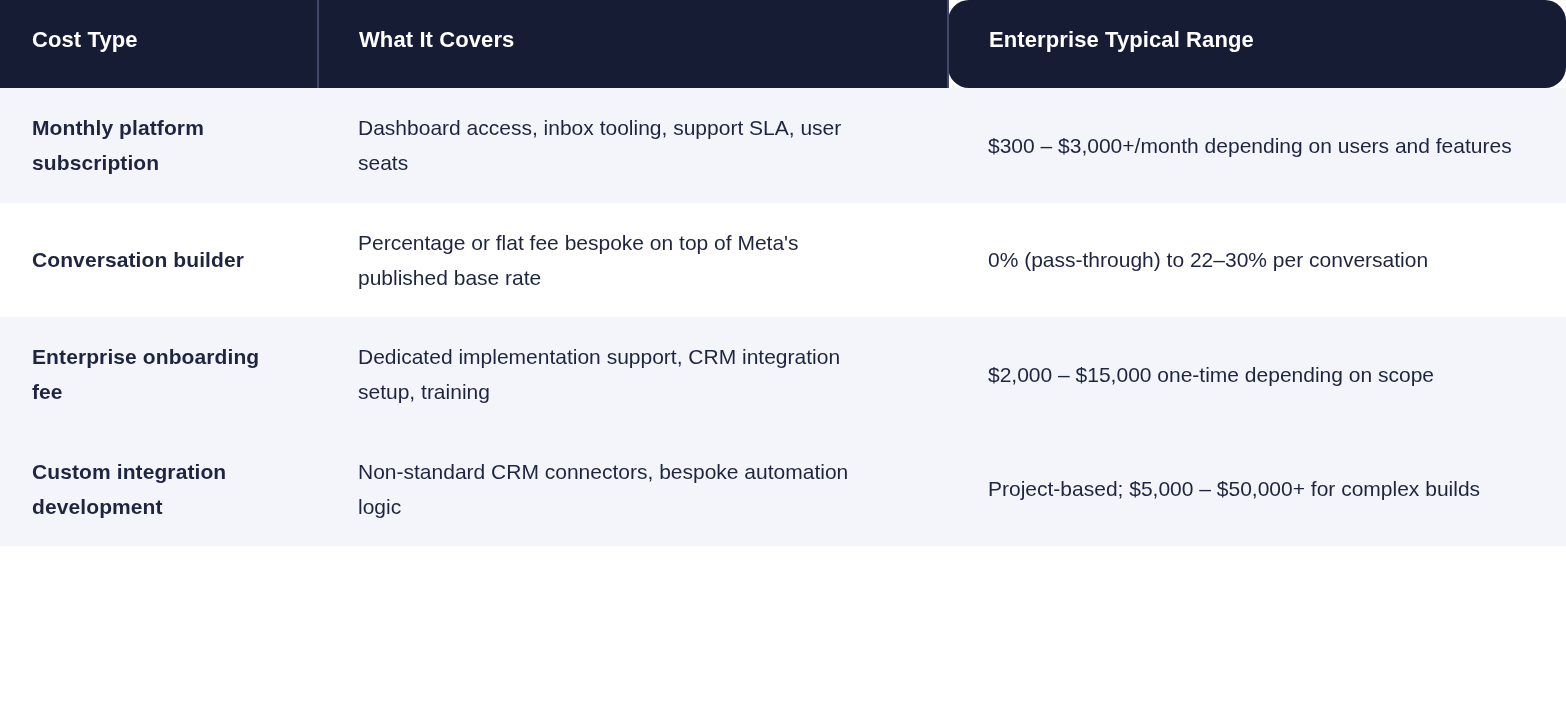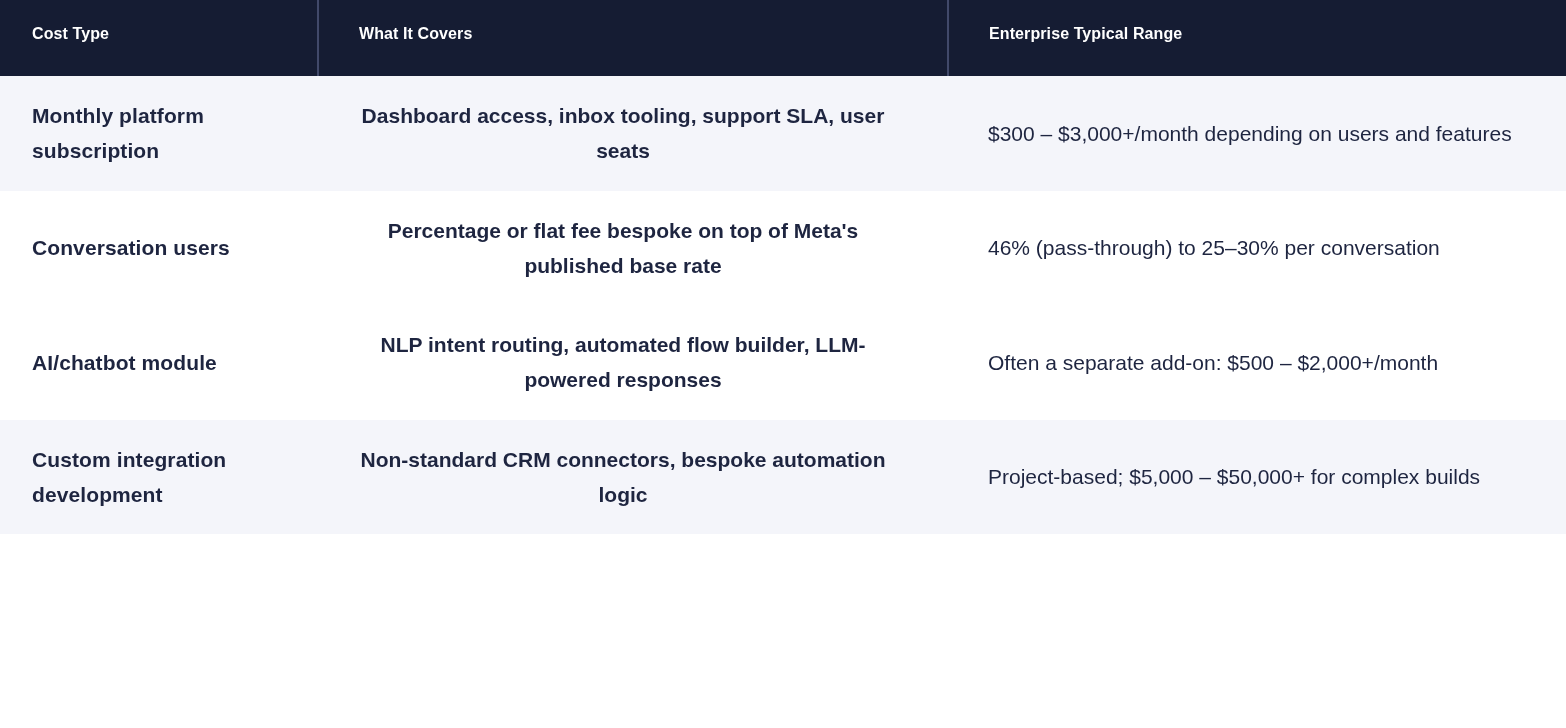--- a/index.html
+++ b/index.html
@@ -19,25 +19,25 @@
     border-collapse: collapse;
     table-layout: fixed;
   }
 
   
   .cost-table thead tr {
     background: #151c33;
   }
   .cost-table thead th {
     color: #ffffff;
-    font-size: 16px;
+    font-size: 22px;
     font-weight: bold;
     text-align: left;
     vertical-align: middle;
-    height: 76px;
+    height: 88px;
     padding: 0 0 8px 32px;
     letter-spacing: 0.1px;
     box-sizing: border-box;
   }
   .cost-table thead th.col-what,
   .cost-table thead th.col-range {
     border-left: 2px solid #41496a;
     padding-left: 40px;
   }
 
@@ -50,22 +50,21 @@
     padding: 22px 24px 22px 32px;
     box-sizing: border-box;
   }
   .cost-table tbody td.col-type {
     font-weight: bold;
     letter-spacing: 0.1px;
   }
   .cost-table tbody td.col-what {
     padding-left: 40px;
     padding-right: 60px;
-    font-weight: 700;
-    text-align: center;
+    font-weight: 400;
   }
   .cost-table tbody td.col-range {
     padding-left: 40px;
     padding-right: 43px;
     font-weight: 400;
   }
   .cost-table tbody tr.row-alt {
     background: #f4f5fa;
   }
   .cost-table tbody tr.row-plain {
@@ -77,55 +76,55 @@
   }
 </style>
 </head>
 <body>
 
 <table class="cost-table">
   <thead>
     <tr>
       <th class="col-type" style="width:318px;">Cost Type</th>
       <th class="col-what" style="width:630px;">What It Covers</th>
-      <th class="col-range" style="width:618px;">Enterprise Typical Range</th>
+      <th class="col-range" style="width:618px;border-radius:21px;">Enterprise Typical Range</th>
     </tr>
   </thead>
   <tbody>
     <tr class="row-alt">
       <td class="col-type">
         <span class="cell-text">Monthly platform subscription</span>
       </td>
       <td class="col-what">
         <span class="cell-text">Dashboard access, inbox tooling, support SLA, user seats</span>
       </td>
       <td class="col-range">
         <span class="cell-text">$300 – $3,000+/month depending on users and features</span>
       </td>
     </tr>
     <tr class="row-plain">
       <td class="col-type">
-        <span class="cell-text">Conversation users</span>
+        <span class="cell-text">Conversation builder</span>
       </td>
       <td class="col-what">
         <span class="cell-text">Percentage or flat fee bespoke on top of Meta's published base rate</span>
       </td>
       <td class="col-range">
-        <span class="cell-text">46% (pass-through) to 25–30% per conversation</span>
+        <span class="cell-text">0% (pass-through) to 22–30% per conversation</span>
       </td>
     </tr>
-    <tr class="row-plain">
+    <tr class="row-alt">
       <td class="col-type">
-        <span class="cell-text">AI/chatbot module</span>
+        <span class="cell-text">Enterprise onboarding fee</span>
       </td>
       <td class="col-what">
-        <span class="cell-text">NLP intent routing, automated flow builder, LLM-powered responses</span>
+        <span class="cell-text">Dedicated implementation support, CRM integration setup, training</span>
       </td>
       <td class="col-range">
-        <span class="cell-text">Often a separate add-on: $500 – $2,000+/month</span>
+        <span class="cell-text">$2,000 – $15,000 one-time depending on scope</span>
       </td>
     </tr>
     <tr class="row-alt">
       <td class="col-type">
         <span class="cell-text">Custom integration development</span>
       </td>
       <td class="col-what">
         <span class="cell-text">Non-standard CRM connectors, bespoke automation logic</span>
       </td>
       <td class="col-range">

